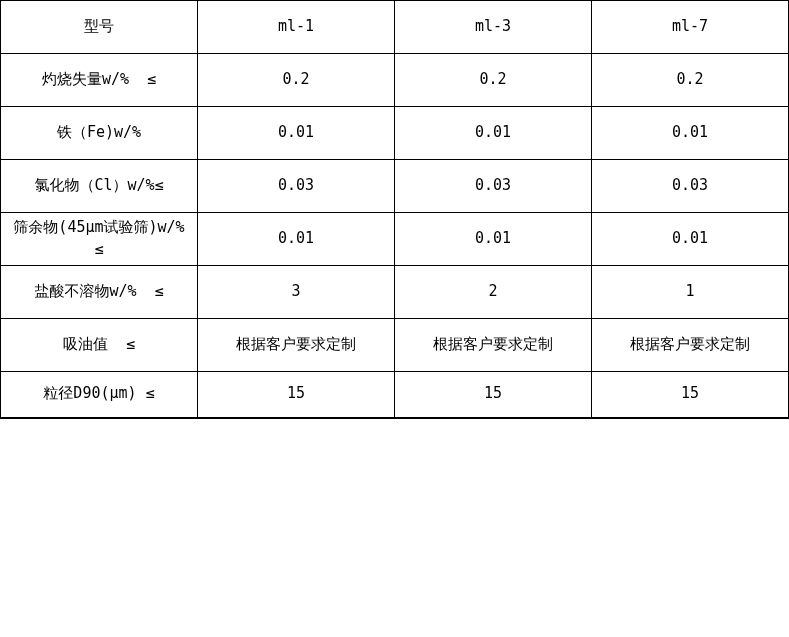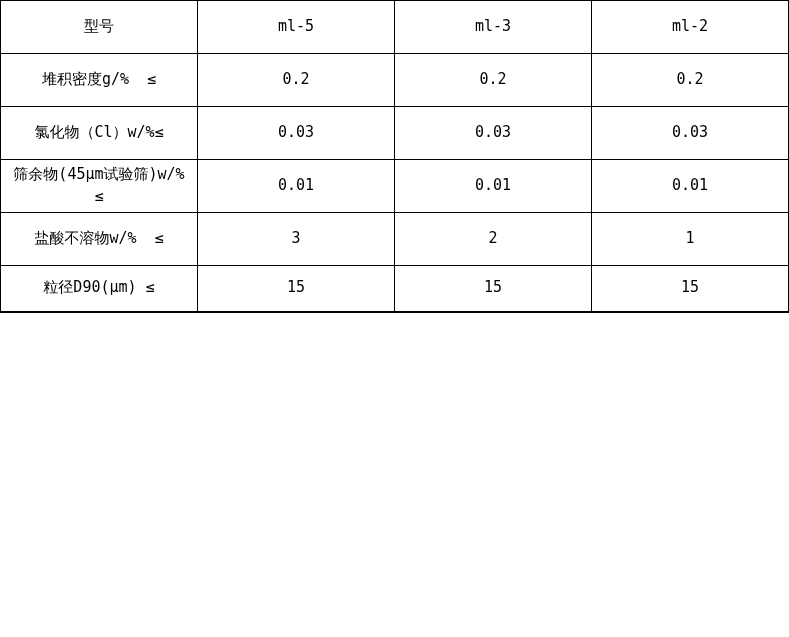--- a/index.html
+++ b/index.html
@@ -56,49 +56,61 @@
   <table class="spec-table">
     <colgroup>
       <col style="width:25%">
         <col style="width:25%">
         <col style="width:25%">
         <col style="width:25%">
     </colgroup>
     <tbody>
       <tr>
         <th class="label-cell">型号</th>
-        <th class="value-cell">ml-5</th>
+        <th class="value-cell">ml-1</th>
         <th class="value-cell">ml-3</th>
-        <th class="value-cell">ml-2</th>
+        <th class="value-cell">ml-7</th>
       </tr>
       <tr>
-        <td class="label-cell">堆积密度g/%  ≤</td>
+        <td class="label-cell">灼烧失量w/%  ≤</td>
         <td class="value-cell">0.2</td>
         <td class="value-cell">0.2</td>
         <td class="value-cell">0.2</td>
+      </tr>
+      <tr>
+        <td class="label-cell">铁（Fe)w/%</td>
+        <td class="value-cell">0.01</td>
+        <td class="value-cell">0.01</td>
+        <td class="value-cell">0.01</td>
       </tr>
       <tr>
         <td class="label-cell">氯化物（Cl）w/%≤</td>
         <td class="value-cell">0.03</td>
         <td class="value-cell">0.03</td>
         <td class="value-cell">0.03</td>
       </tr>
       <tr>
         <td class="label-cell">筛余物(45μm试验筛)w/%
 ≤</td>
         <td class="value-cell">0.01</td>
         <td class="value-cell">0.01</td>
         <td class="value-cell">0.01</td>
       </tr>
       <tr>
         <td class="label-cell">盐酸不溶物w/%  ≤</td>
         <td class="value-cell">3</td>
         <td class="value-cell">2</td>
         <td class="value-cell">1</td>
       </tr>
+      <tr>
+        <td class="label-cell">吸油值  ≤</td>
+        <td class="value-cell">根据客户要求定制</td>
+        <td class="value-cell">根据客户要求定制</td>
+        <td class="value-cell">根据客户要求定制</td>
+      </tr>
       <tr class="row-short">
         <td class="label-cell">粒径D90(μm) ≤</td>
         <td class="value-cell">15</td>
         <td class="value-cell">15</td>
         <td class="value-cell">15</td>
       </tr>
     </tbody>
   </table>
 </div>
 

